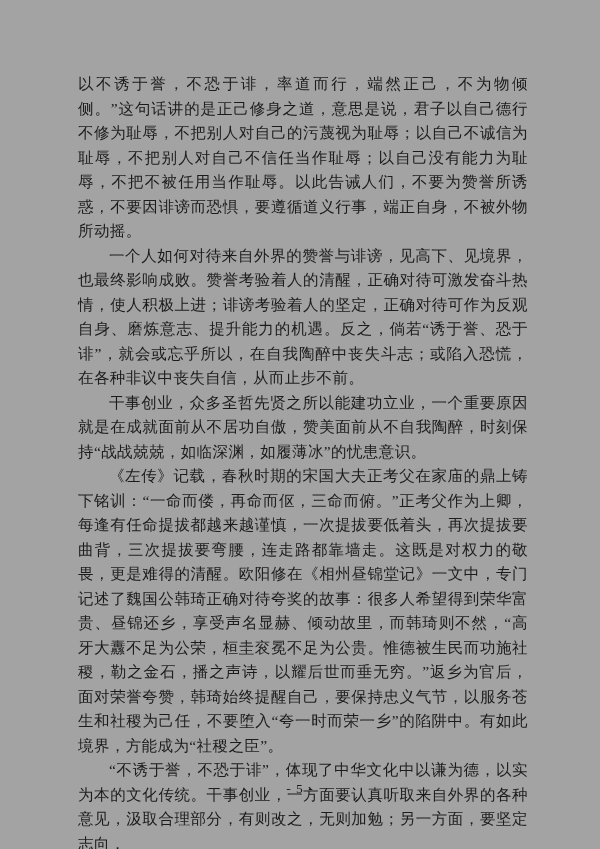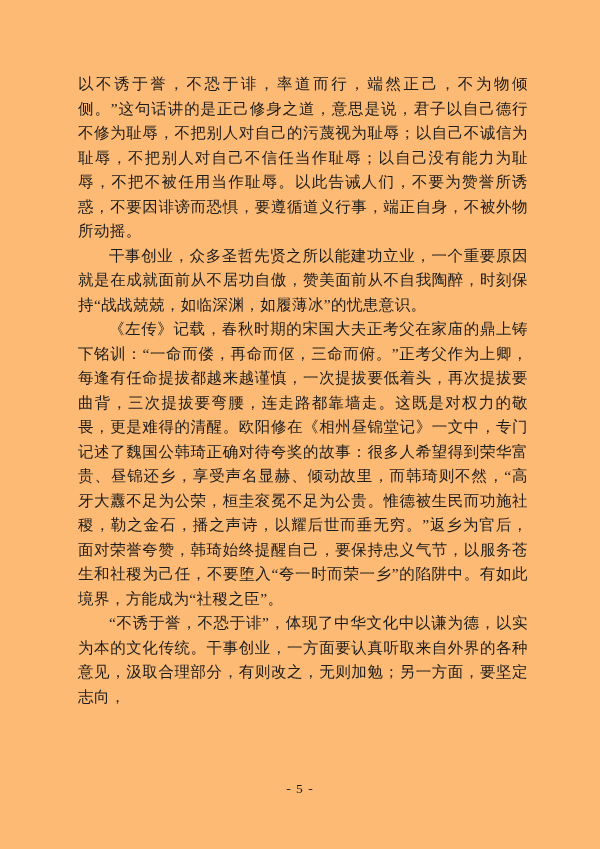--- a/index.html
+++ b/index.html
@@ -13,21 +13,21 @@
     position: relative;
     overflow: hidden;
     font-family: "Liberation Serif", "DejaVu Serif", serif;
   }
   .page {
     position: absolute;
     left: 0;
     top: 0;
     width: 600px;
     height: 849px;
-    background: #fdba74;
+    background: #a3a3a3;
   }
   .doc-body {
     position: absolute;
     left: 78px;
     top: 72px;
     width: 450px;
   }
   .doc-body p {
     margin: 0;
     padding: 0;
@@ -51,18 +51,19 @@
     color: #1c1c1c;
     letter-spacing: 1px;
   }
 </style>
 </head>
 <body>
 
 <div class="page">
   <div class="doc-body" id="doc-body">
       <p class="">以不诱于誉，不恐于诽，率道而行，端然正己，不为物倾侧。”这句话讲的是正己修身之道，意思是说，君子以自己德行不修为耻辱，不把别人对自己的污蔑视为耻辱；以自己不诚信为耻辱，不把别人对自己不信任当作耻辱；以自己没有能力为耻辱，不把不被任用当作耻辱。以此告诫人们，不要为赞誉所诱惑，不要因诽谤而恐惧，要遵循道义行事，端正自身，不被外物所动摇。</p>
+      <p class="indent">一个人如何对待来自外界的赞誉与诽谤，见高下、见境界，也最终影响成败。赞誉考验着人的清醒，正确对待可激发奋斗热情，使人积极上进；诽谤考验着人的坚定，正确对待可作为反观自身、磨炼意志、提升能力的机遇。反之，倘若“诱于誉、恐于诽”，就会或忘乎所以，在自我陶醉中丧失斗志；或陷入恐慌，在各种非议中丧失自信，从而止步不前。</p>
       <p class="indent">干事创业，众多圣哲先贤之所以能建功立业，一个重要原因就是在成就面前从不居功自傲，赞美面前从不自我陶醉，时刻保持“战战兢兢，如临深渊，如履薄冰”的忧患意识。</p>
       <p class="indent">《左传》记载，春秋时期的宋国大夫正考父在家庙的鼎上铸下铭训：“一命而偻，再命而伛，三命而俯。”正考父作为上卿，每逢有任命提拔都越来越谨慎，一次提拔要低着头，再次提拔要曲背，三次提拔要弯腰，连走路都靠墙走。这既是对权力的敬畏，更是难得的清醒。欧阳修在《相州昼锦堂记》一文中，专门记述了魏国公韩琦正确对待夸奖的故事：很多人希望得到荣华富贵、昼锦还乡，享受声名显赫、倾动故里，而韩琦则不然，“高牙大纛不足为公荣，桓圭衮冕不足为公贵。惟德被生民而功施社稷，勒之金石，播之声诗，以耀后世而垂无穷。”返乡为官后，面对荣誉夸赞，韩琦始终提醒自己，要保持忠义气节，以服务苍生和社稷为己任，不要堕入“夸一时而荣一乡”的陷阱中。有如此境界，方能成为“社稷之臣”。</p>
       <p class="indent">“不诱于誉，不恐于诽”，体现了中华文化中以谦为德，以实为本的文化传统。干事创业，一方面要认真听取来自外界的各种意见，汲取合理部分，有则改之，无则加勉；另一方面，要坚定志向，</p>
     </div>
   <div class="page-footer">- 5 -</div>
 </div>
 
 </body></html>

